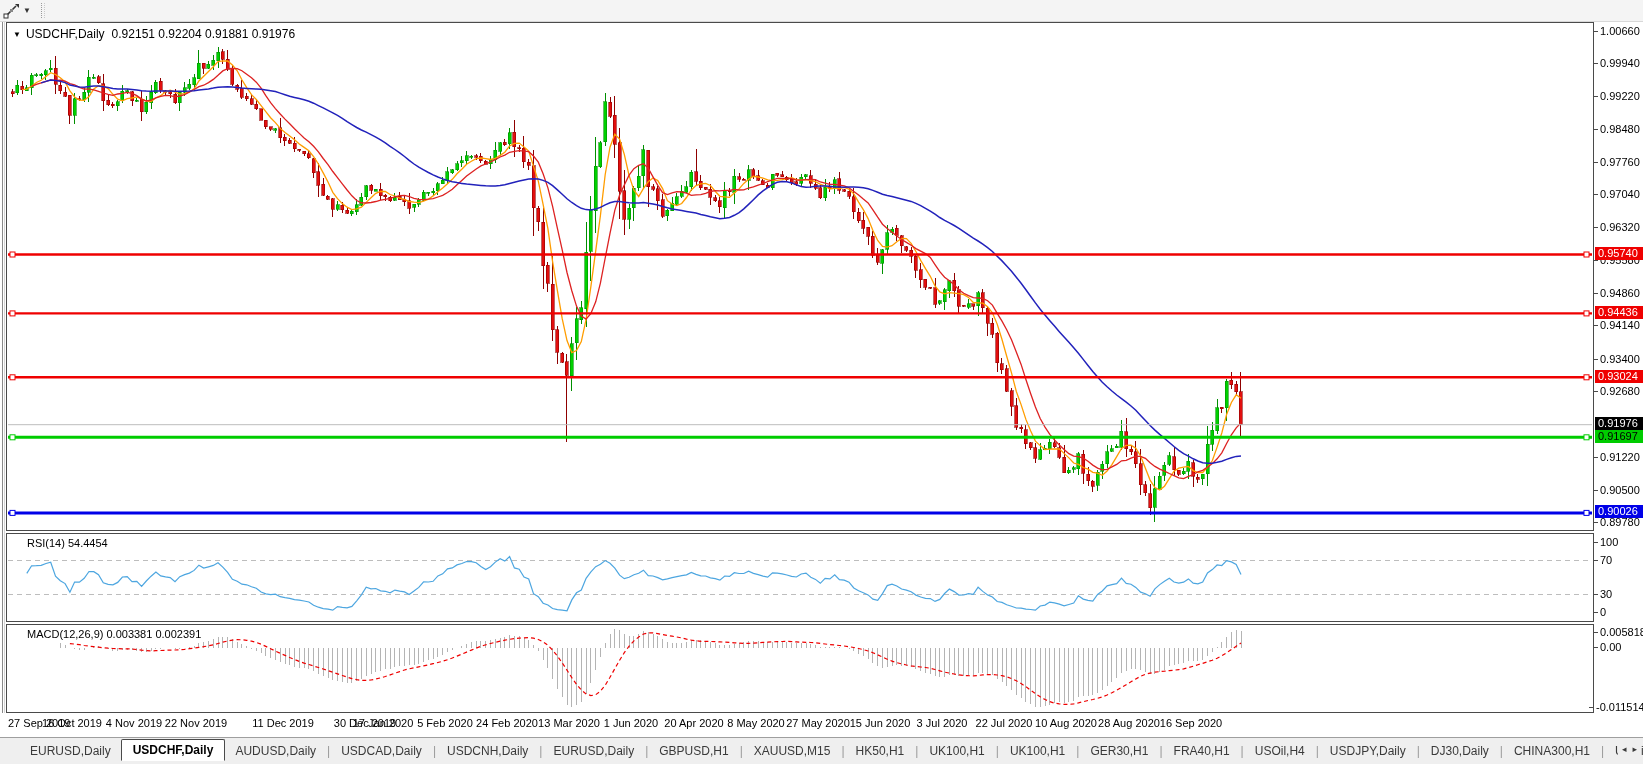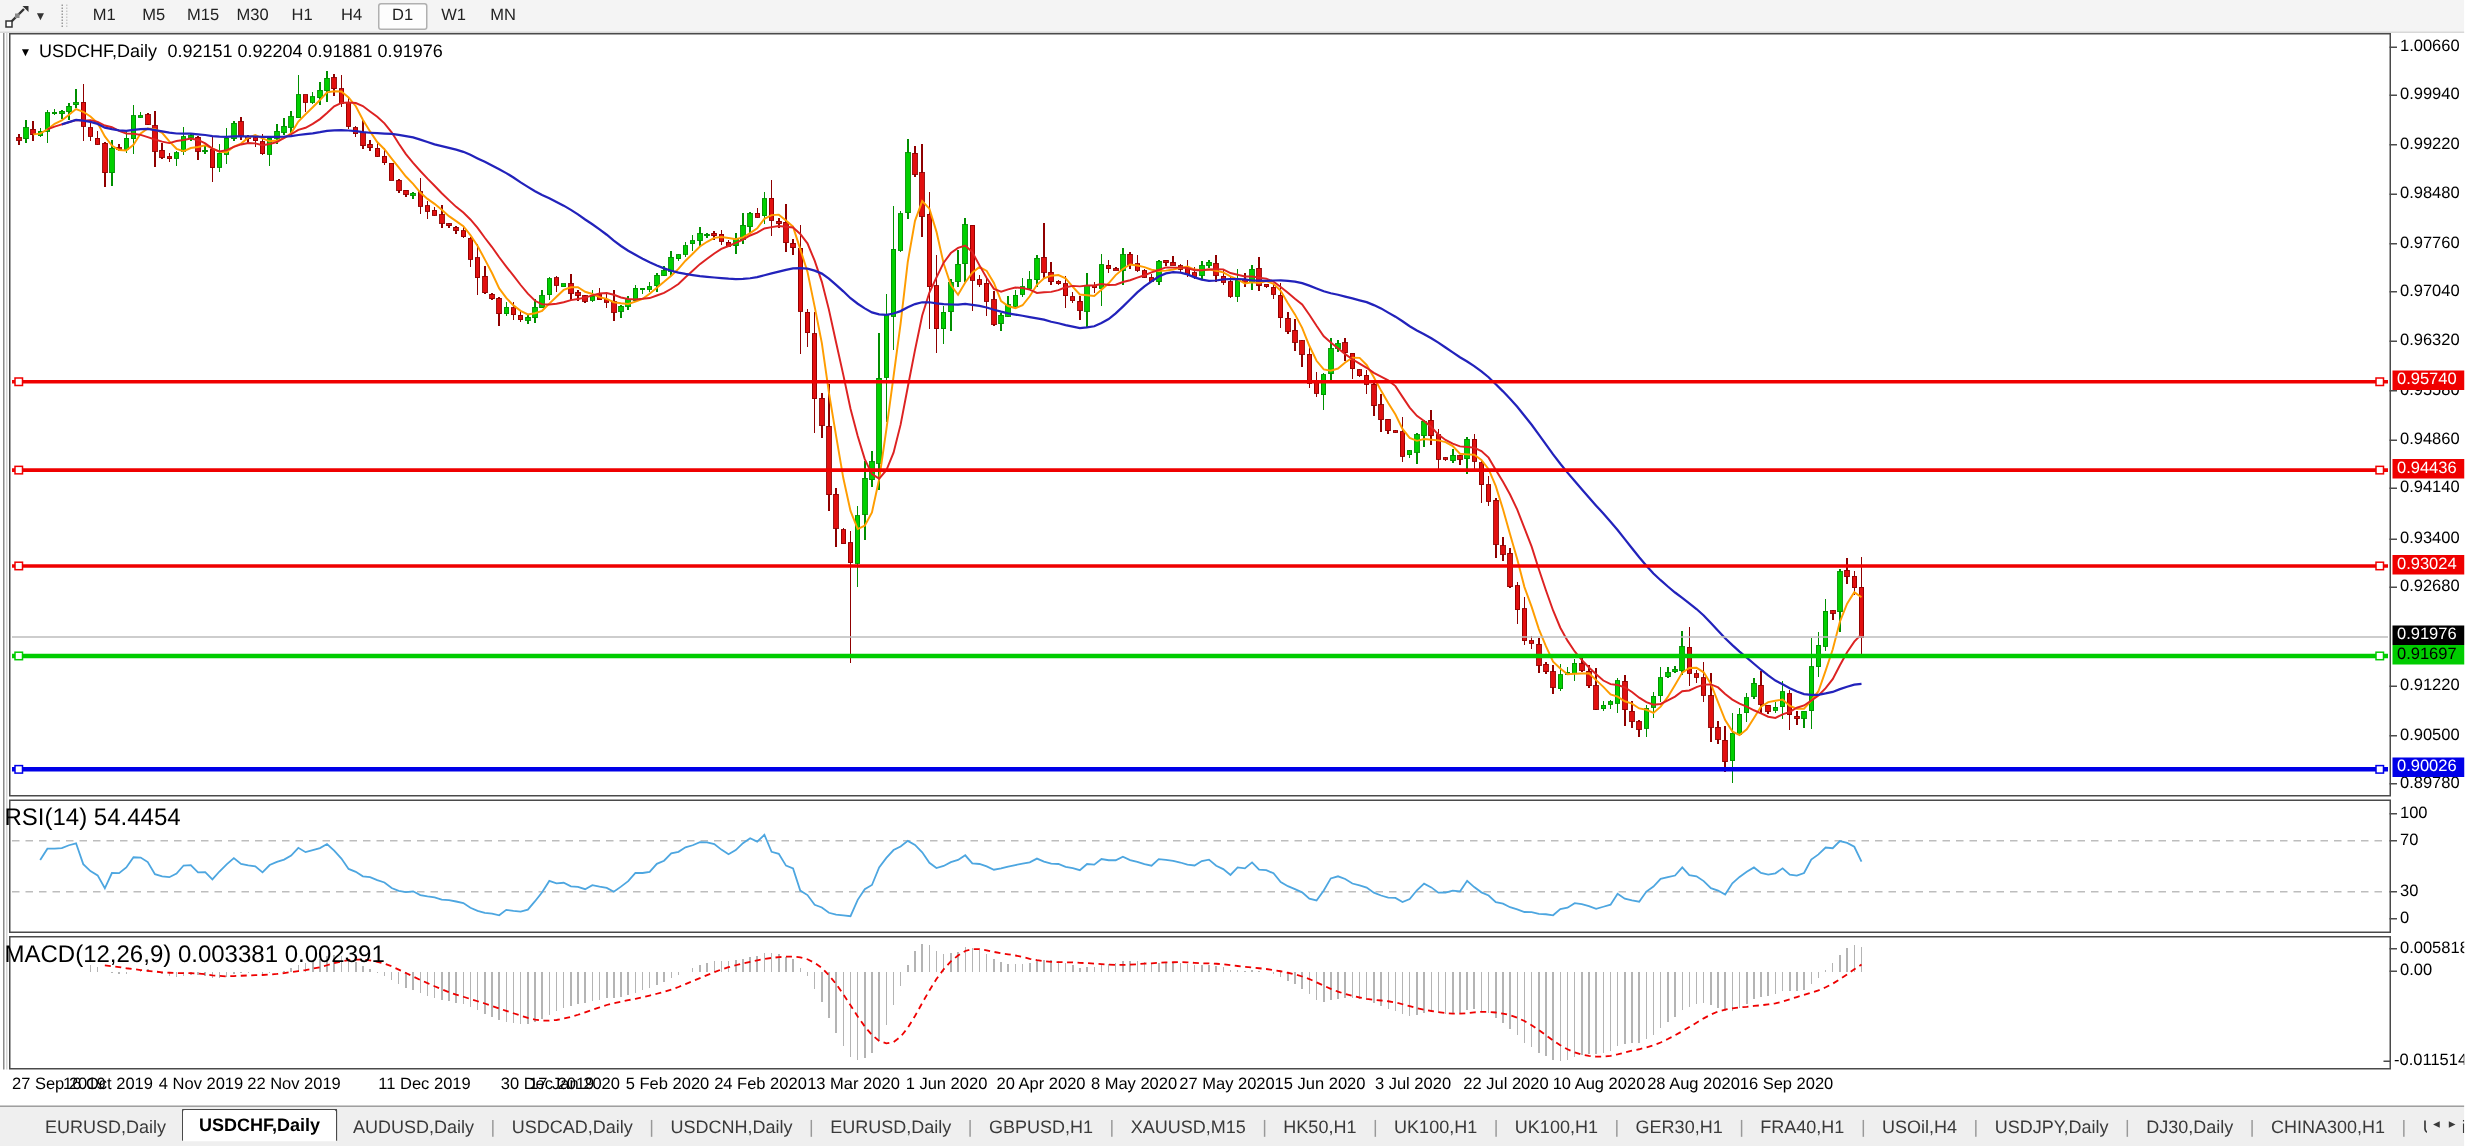--- a/index.html
+++ b/index.html
@@ -18,21 +18,21 @@
   .panel{position:absolute;left:6px;width:1588px;background:#fff;border:1px solid #4a4a4a;box-sizing:border-box;}
   .main-panel{top:22px;height:509px;}
   .rsi-panel{top:533px;height:89px;}
   .macd-panel{top:624px;height:89px;}
   .panel svg{position:absolute;left:0;top:0;}
   .edge-line{position:absolute;left:2px;top:22px;height:691px;width:1px;background:#8a8a8a;}
   .edge-line2{position:absolute;left:4px;top:22px;height:691px;width:1px;background:#d5d5d5;}
   .chart-title{position:absolute;left:13px;top:27px;font-size:12px;color:#000;z-index:5;}
   .chart-title .tri{font-size:8px;vertical-align:1px;margin-right:5px;}
   .chart-title .quote{margin-left:7px;}
-  .ind-label{position:absolute;left:3px;font-size:16px;color:#000;z-index:5;}
+  .ind-label{position:absolute;left:27px;font-size:11px;color:#000;z-index:5;}
   
   .ptick{position:absolute;left:1600px;font-size:11px;color:#000;white-space:nowrap;}
   .ptick::before{content:"";position:absolute;left:-7px;top:6px;width:5px;height:1px;background:#4a4a4a;}
   .plabel{position:absolute;left:1595px;width:48px;height:13px;font-size:11px;line-height:13px;
           padding-left:3px;color:#fff;white-space:nowrap;z-index:6;}
   .dtick{position:absolute;top:717px;font-size:11px;color:#000;white-space:nowrap;transform:translateX(-50%);}
   .dtick.first{transform:none;}
   
   .tabbar{position:absolute;left:0;top:737px;width:1643px;height:27px;background:#efefef;
           border-top:1px solid #9f9f9f;display:flex;align-items:center;padding-left:20px;
@@ -53,31 +53,20 @@
     <span class="tool-icon">
       <svg width="18" height="16" viewBox="0 0 18 16">
         <line x1="3" y1="13" x2="13" y2="3" stroke="#333" stroke-width="1.6"></line>
         <path d="M12 1 L16 1 L16 5 Z" fill="#333"></path>
         <rect x="1" y="11" width="4" height="4" fill="#fff" stroke="#333"></rect>
         <rect x="7" y="6" width="3" height="3" fill="#888"></rect>
       </svg>
     </span>
     <span class="caret">▼</span>
     <span class="grip"></span>
-    <div id="tfGroup" style="display:flex;">
-        <div class="tf">M1</div>
-        <div class="tf">M5</div>
-        <div class="tf">M15</div>
-        <div class="tf">M30</div>
-        <div class="tf">H1</div>
-        <div class="tf">H4</div>
-        <div class="tf active">D1</div>
-        <div class="tf">W1</div>
-        <div class="tf">MN</div>
-      </div>
   </div>
 
   <div class="edge-line"></div>
   <div class="edge-line2"></div>
 
   <div class="panel main-panel">
     <svg id="mainSvg" width="1586" height="507">
         <g shape-rendering="crispEdges">
           <line x1="5.5" y1="66.1" x2="5.5" y2="73.8" stroke="#8f0000" stroke-width="1"></line>
           <rect x="4" y="68.7" width="3" height="1.8" fill="#e20f0f" stroke="#8f0000" stroke-width="0.6"></rect>

